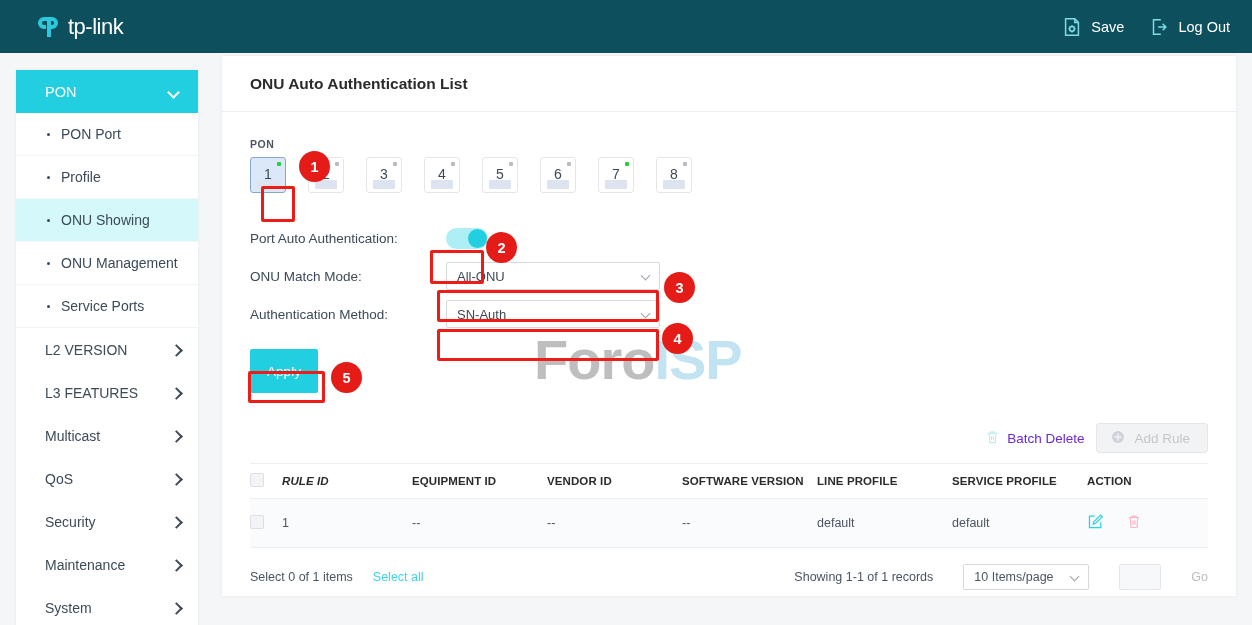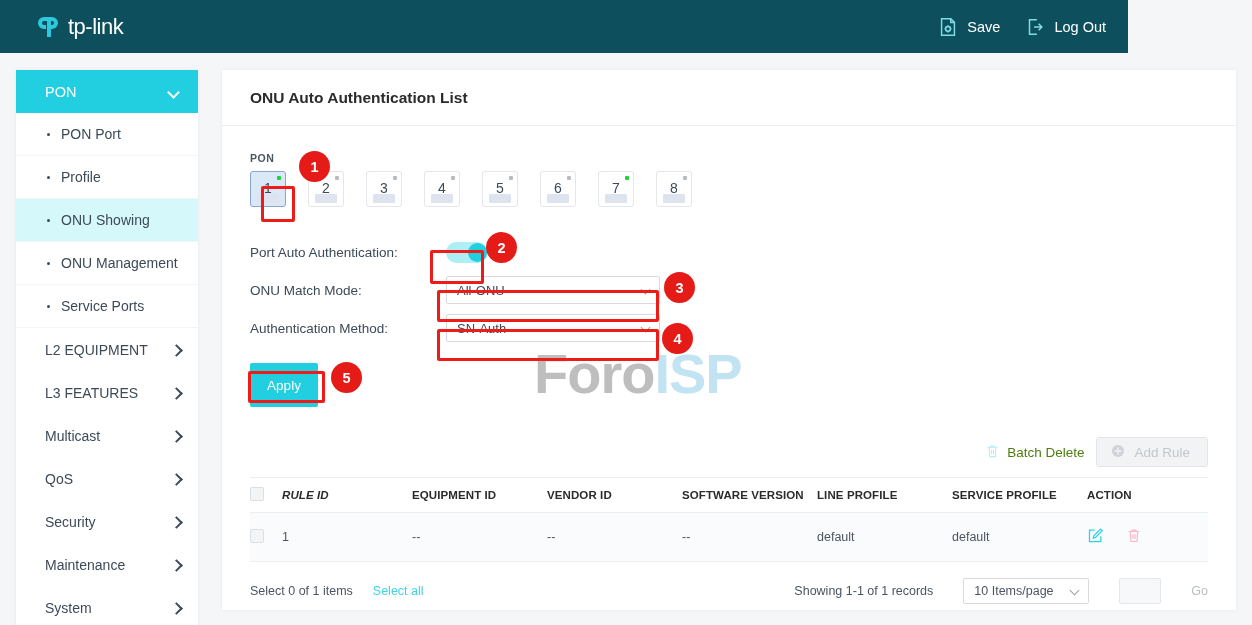--- a/index.html
+++ b/index.html
@@ -6,21 +6,21 @@
   html, body {
     width: 1252px; height: 625px;
     font-family: "Liberation Sans", sans-serif;
     background: #f4f6f8;
     overflow: hidden;
   }
   .app { position: relative; width: 1252px; height: 625px; }
 
   
   .header {
-    position: absolute; left: 0; top: 0; width: 1128px; height: 53px;
+    position: absolute; left: 0; top: 0; width: 1252px; height: 53px;
     background: #0d4f5c;
     display: flex; align-items: center; justify-content: space-between;
   }
   .logo-wrap { display: flex; align-items: center; margin-left: 34px; }
   .logo-mark { width: 28px; height: 28px; position: relative; }
   .logo-text {
     color: #ffffff; font-size: 22px; letter-spacing: -0.5px;
     margin-left: 6px; font-weight: 400;
   }
   .header-actions { display: flex; align-items: center; margin-right: 22px; }
@@ -63,21 +63,21 @@
   }
   .chev-r { width: 8px; height: 8px; position: relative; flex:none; }
   .chev-r::before {
     content:""; position:absolute; left:0; top:0;
     width:7px; height:7px; border-right:2.3px solid #3c4a58; border-bottom:2.3px solid #3c4a58;
     transform: rotate(-45deg);
   }
 
   
   .card {
-    position: absolute; left: 222px; top: 70px; width: 1014px; height: 540px;
+    position: absolute; left: 222px; top: 56px; width: 1014px; height: 540px;
     background: #ffffff; box-shadow: 0 0 4px rgba(0,0,0,0.06);
     overflow: hidden;
   }
   .card-title {
     height: 56px; display: flex; align-items: center; padding-left: 28px;
     font-size: 15.5px; font-weight: bold; color: #2b2b2b;
     border-bottom: 1px solid #eceff1;
   }
   .card-body { position: relative; padding: 0 28px; }
 
@@ -143,21 +143,21 @@
     cursor: pointer; display:flex; align-items:center; justify-content:center;
   }
 
   
   .tbl-toolbar {
     display: flex; align-items: center; justify-content: flex-end;
     margin-top: 30px; gap: 12px;
   }
   .batch-del {
     display: flex; align-items: center; gap: 7px;
-    color: #4d7c0f; font-size: 13.5px; cursor: pointer;
+    color: #6d28d9; font-size: 13.5px; cursor: pointer;
   }
   .add-rule {
     display: flex; align-items: center; gap: 8px;
     background: #f2f3f5; border: 1px solid #e4e6e9; border-radius: 3px;
     height: 30px; padding: 0 17px 0 13px; color: #c3c7cc; font-size: 13.5px;
     cursor: pointer;
   }
 
   
   table.grid { width: 100%; border-collapse: collapse; margin-top: 10px; }
@@ -273,21 +273,21 @@
     <div class="sub-item">
       <span class="bullet"></span>
       <span>ONU Management</span>
     </div>
     <div class="sub-item">
       <span class="bullet"></span>
       <span>Service Ports</span>
     </div>
 
     <div class="nav-item">
-      <span>L2 EQUIPMENT</span>
+      <span>L2 VERSION</span>
       <span class="chev-r"></span>
     </div>
     <div class="nav-item">
       <span>L3 FEATURES</span>
       <span class="chev-r"></span>
     </div>
     <div class="nav-item">
       <span>Multicast</span>
       <span class="chev-r"></span>
     </div>

